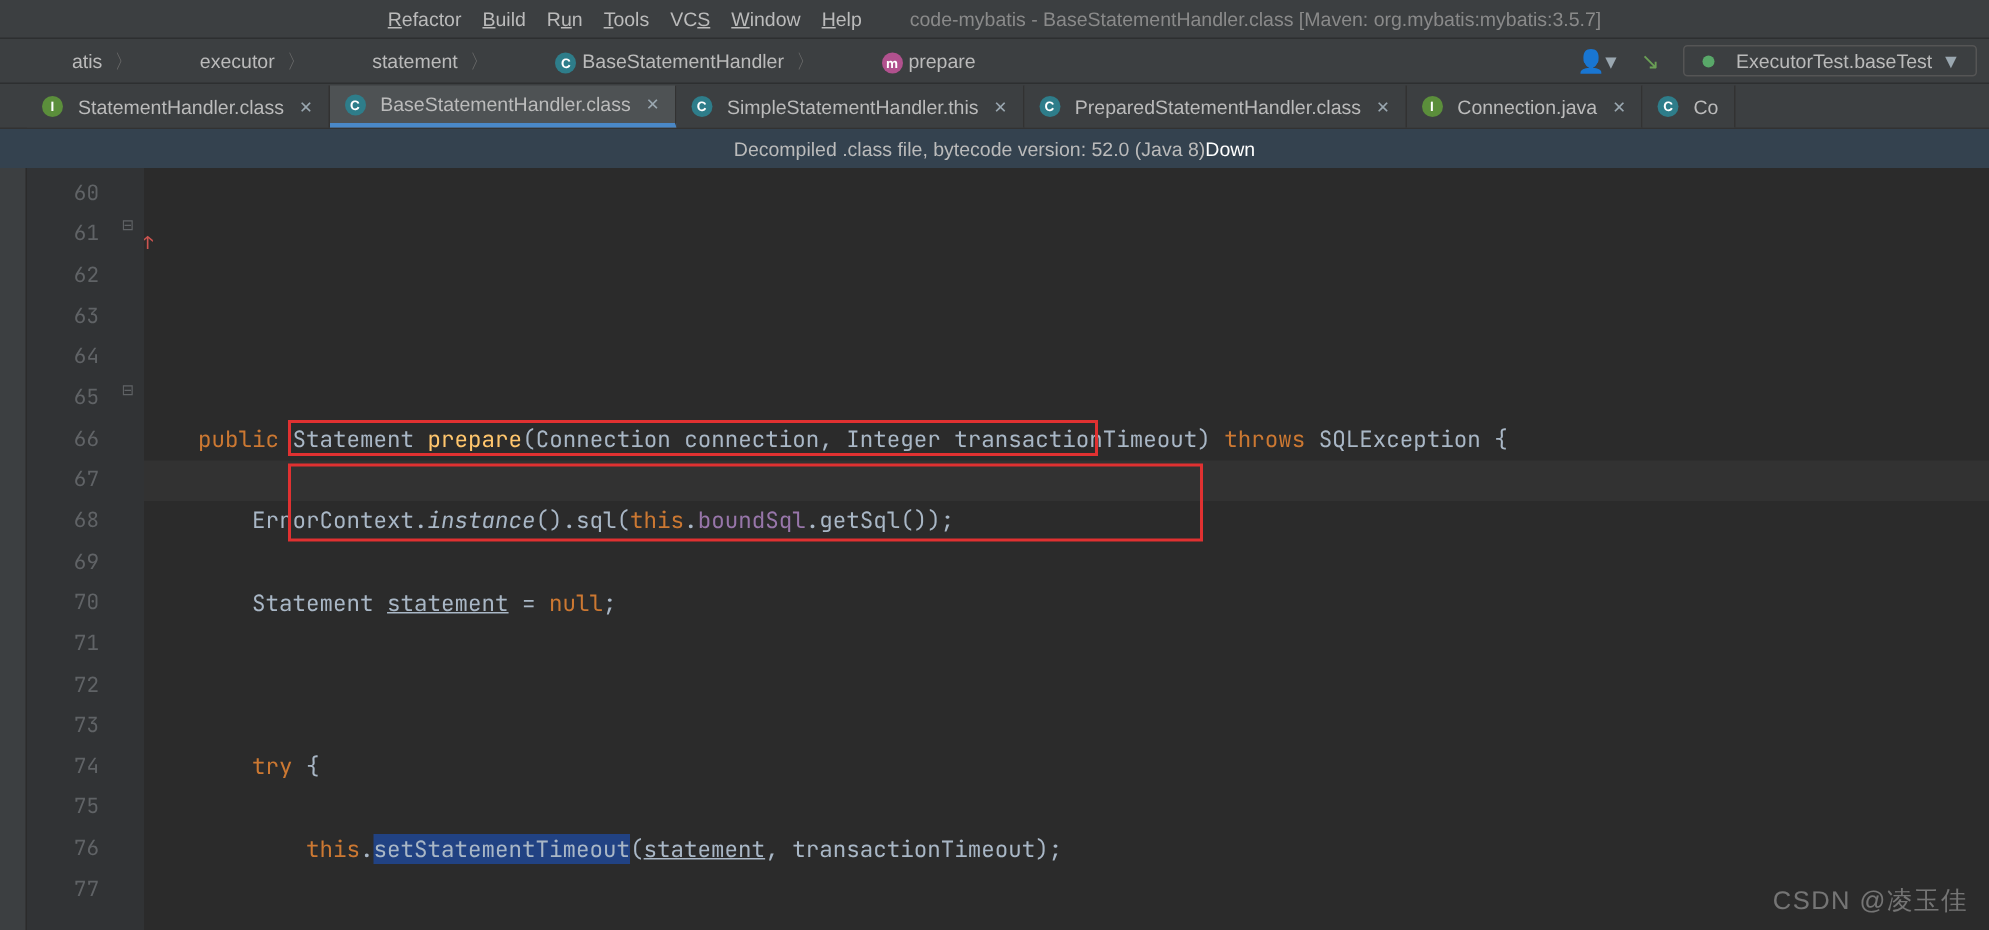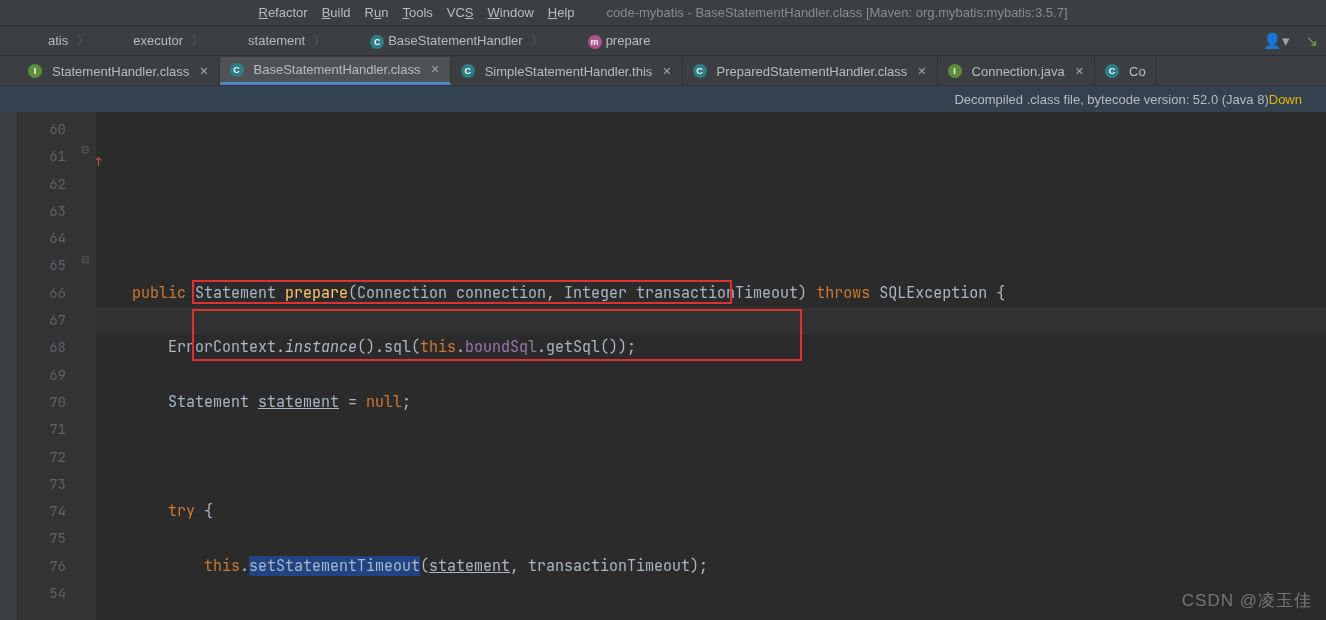--- a/index.html
+++ b/index.html
@@ -16,22 +16,22 @@
   .ico-m { display:inline-flex; width:14px; height:14px; border-radius:7px; background:#b1518e; color:#fff; font-size:9px; align-items:center; justify-content:center; font-weight:bold; margin-right:4px;}
   .ico-i { display:inline-flex; width:14px; height:14px; border-radius:7px; background:#5b8e3b; color:#fff; font-size:9px; align-items:center; justify-content:center; font-weight:bold; margin-right:4px;}
   .nav-right { display:flex; align-items:center; gap:16px; }
   .nav-right .tool { color:#9aa7b0; font-size:15px; }
   .runconf { background:#3c3f41; border:1px solid #555; border-radius:3px; padding:2px 10px 2px 20px; color:#bbb; display:flex; align-items:center; gap:6px; }
   .runconf .dot { width:8px; height:8px; background:#59a869; border-radius:4px; position:relative; left:-8px;}
   .tabsbar { height:30px; background:#3c3f41; display:flex; align-items:flex-end; padding-left:18px; border-bottom:1px solid #323232; }
   .tab { height:28px; display:flex; align-items:center; padding:0 10px; background:#3c3f41; color:#bbbbbb; gap:6px; border-right:1px solid #323232; }
   .tab.active { background:#4e5254; border-bottom:3px solid #4a88c7; padding-bottom:0; }
   .tab .close { color:#9aa7b0; font-size:11px; margin-left:4px; }
-  .banner { height:26px; background:#34424f; color:#bbbbbb; display:flex; align-items:center; justify-content:flex-end; padding:0 24px; }
-  .banner .link { color:#eab308; }
+  .banner { height:26px; background:#34424f; color:#bbbbbb; display:flex; align-items:center; justify-content:center; padding:0 24px; }
+  .banner .link { color:#ffffff; }
   .editor { display:flex; height: calc(620px - 26px - 30px - 30px - 26px); background:#2b2b2b; position:relative; }
   .leftrail { width:18px; background:#3c3f41; border-right:1px solid #2b2b2b; }
   .gutter { width:58px; background:#313335; color:#606366; font-family: "Consolas","JetBrains Mono", monospace; font-size:14px; text-align:right; padding-top:4px; line-height:27.3px; padding-right:10px; }
   .foldcol { width:20px; background:#313335; position:relative; }
   .code { flex:1; font-family: "Consolas","JetBrains Mono", monospace; font-size:15px; line-height:27.3px; padding-top:4px; white-space:pre; color:#a9b7c6; position:relative; }
   .k-key { color:#cc7832; }
   .k-mname { color:#ffc66d; }
   .k-field { color:#9876aa; }
   .k-this { color:#cc7832; }
   .u { text-decoration: underline; }
@@ -67,20 +67,25 @@
       <span class="sep">〉</span>
     <span class="crumb">statement</span>
       <span class="sep">〉</span>
     <span class="crumb"><span class="ico-c">C</span><span>BaseStatementHandler</span></span>
       <span class="sep">〉</span>
     <span class="crumb"><span class="ico-m">m</span><span>prepare</span></span>
   </div>
   <div class="nav-right">
     <span class="tool">👤▾</span>
     <span class="tool" style="color:#6a9f55">↘</span>
+    <div class="runconf">
+      <span class="dot"></span>
+      <span>ExecutorTest.baseTest</span>
+      <span style="color:#9aa7b0">▼</span>
+    </div>
   </div>
 </div>
 
 <div class="tabsbar">
   <div class="tab">
       <span class="ico-i">I</span>
       <span>StatementHandler.class</span>
       <span class="close">✕</span>
     </div>
   <div class="tab active">
@@ -127,21 +132,21 @@
     <div class="gline">67</div>
     <div class="gline">68</div>
     <div class="gline">69</div>
     <div class="gline">70</div>
     <div class="gline">71</div>
     <div class="gline">72</div>
     <div class="gline">73</div>
     <div class="gline">74</div>
     <div class="gline">75</div>
     <div class="gline">76</div>
-    <div class="gline">54</div>
+    <div class="gline">77</div>
   </div>
   <div class="foldcol">
     <span class="foldmark" style="top:32px">⊟</span>
     <span class="foldmark" style="top:142px">⊟</span>
   </div>
   <div class="code">
     <div class="curline" style="top:195px"></div>
     <div class="redbox" style="top:168px; left:96px; width:540px; height:24px;"></div>
     <div class="redbox" style="top:197px; left:96px; width:610px; height:52px;"></div>
 <div><span></span>&nbsp;</div>

